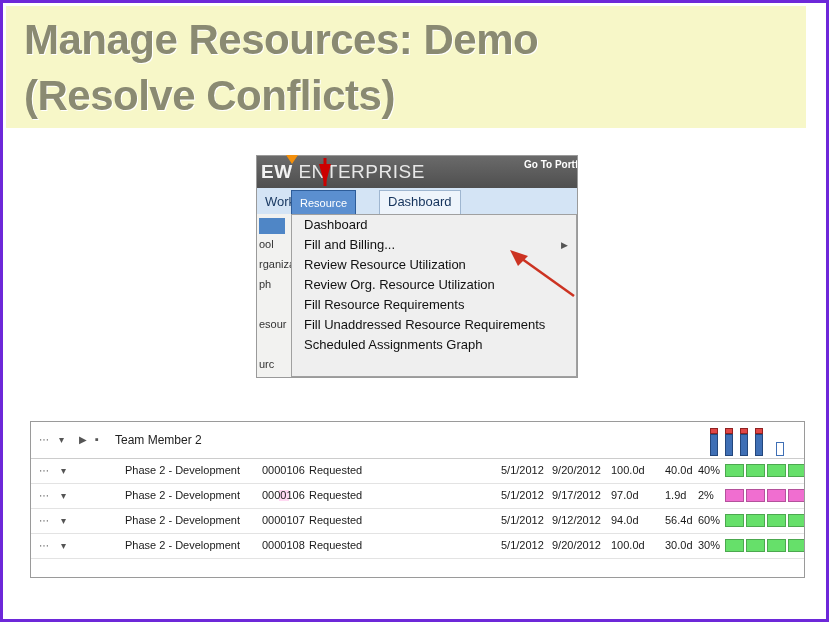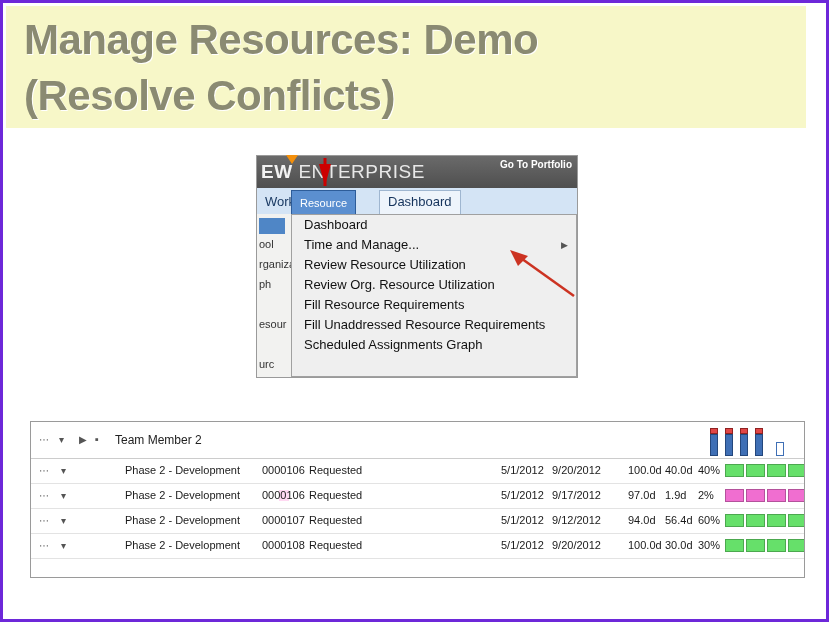--- a/index.html
+++ b/index.html
@@ -56,20 +56,21 @@
     box-sizing: border-box;
   }
   #menu-header {
     position: absolute;
     left: 0;
     top: 0;
     width: 320px;
     height: 32px;
     background: linear-gradient(#6a6a6a, #4f4f4f);
     color: #ffffff;
+    padding-left: 24px;
   }
   #brand-text {
     position: absolute;
     left: 4px;
     top: 5px;
     font-size: 19px;
     font-weight: bold;
     color: #f2f2f2;
     letter-spacing: 0.5px;
     white-space: nowrap;
@@ -252,21 +253,21 @@
     top: 5px;
     font-size: 11px;
     color: #1a1a1a;
     white-space: nowrap;
   }
   .c-name { left: 94px; }
   .c-id { left: 231px; }
   .c-status { left: 278px; }
   .c-start { left: 470px; }
   .c-finish { left: 521px; }
-  .c-work { left: 597px; }
+  .c-work { left: 580px; }
   .c-rem { left: 634px; }
   .c-pct { left: 667px; }
   .bar-track {
     position: absolute;
     left: 694px;
     top: 5px;
     width: 84px;
     height: 13px;
   }
   .bar-seg {
@@ -342,21 +343,21 @@
       <div class="rail-item" style="top:144px;">urc</div>
     </div>
 
     <div id="blue-column"></div>
 
     <div id="dropdown">
       <div class="menu-item">
         <span>Dashboard</span>
       </div>
       <div class="menu-item">
-        <span>Time and Manage...</span>
+        <span>Fill and Billing...</span>
         <span class="submenu-arrow">▶</span>
       </div>
       <div class="menu-item">
         <span>Review Resource Utilization</span>
       </div>
       <div class="menu-item">
         <span>Review Org. Resource Utilization</span>
       </div>
       <div class="menu-item">
         <span>Fill Resource Requirements</span>

